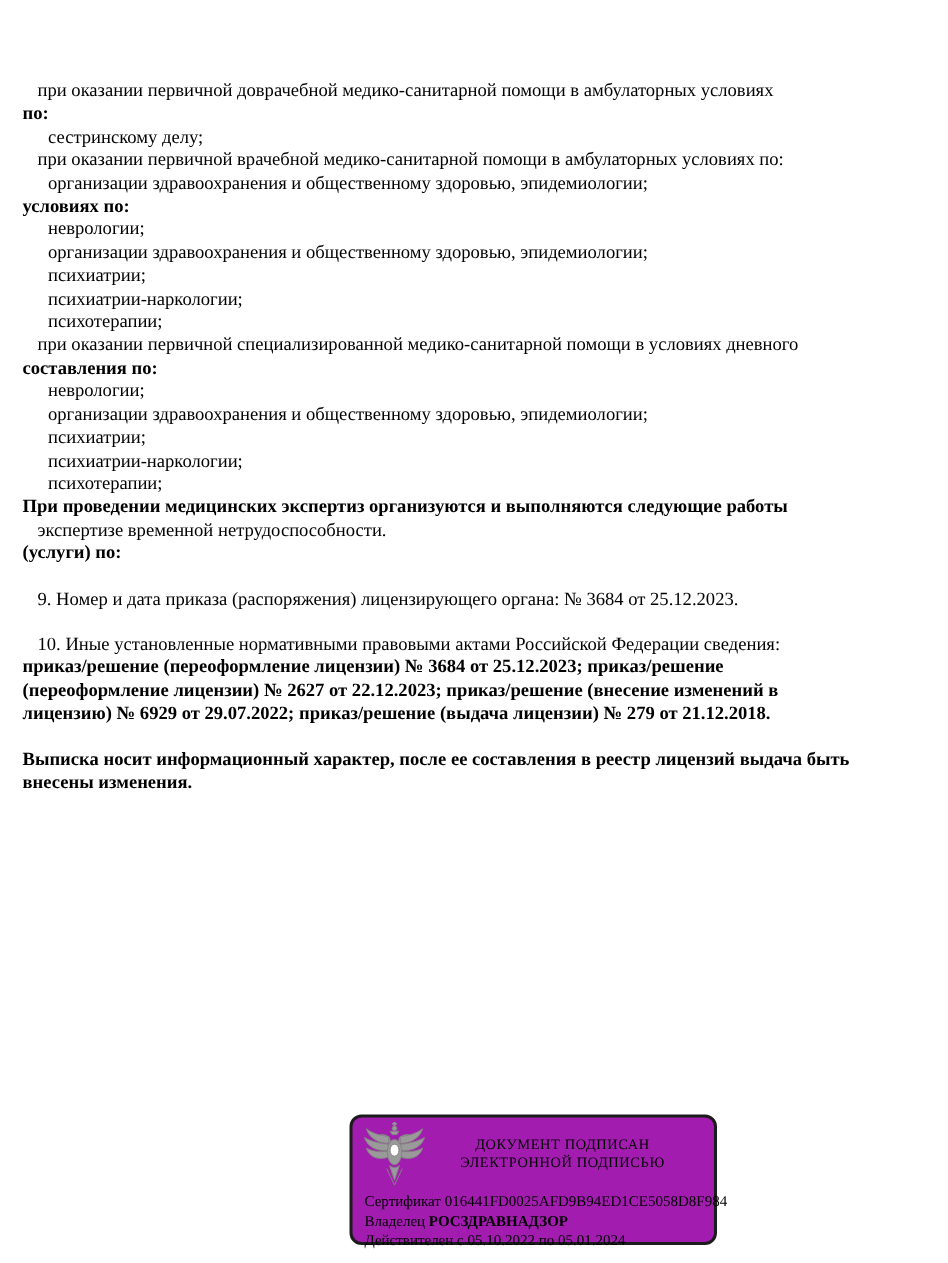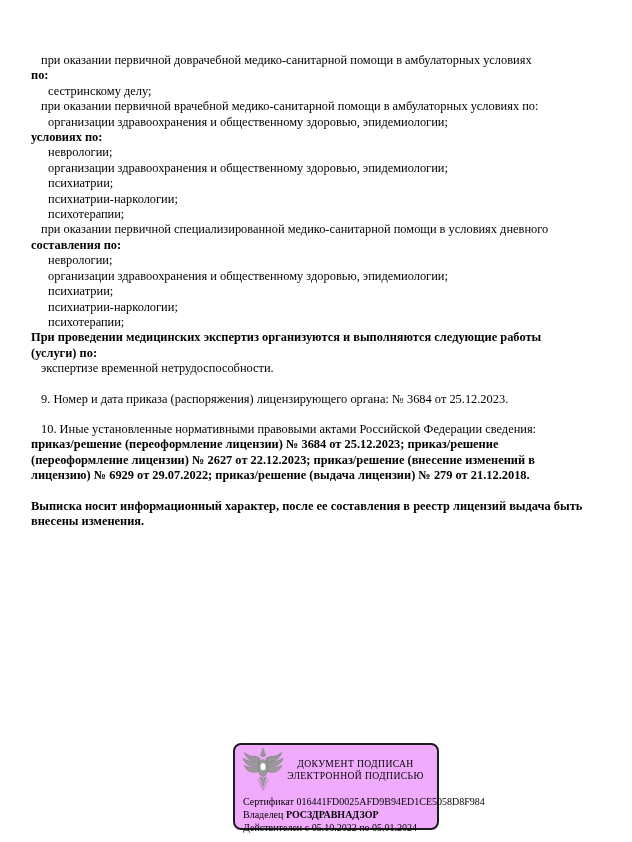--- a/index.html
+++ b/index.html
@@ -6,39 +6,39 @@
   body {
     width: 632px; height: 842px;
     background: #ffffff;
     position: relative;
     font-family: "Liberation Serif", "DejaVu Serif", serif;
     color: #000000;
     overflow: hidden;
   }
   .doc-body {
     position: absolute;
-    left: 31px; top: 53px;
+    left: 15px; top: 53px;
     width: 570px;
     font-size: 12.4px;
     line-height: 15.4px;
   }
   .doc-line { white-space: nowrap; }
   .i0 { padding-left: 0; font-weight: bold; }
   .i1 { padding-left: 10px; }
   .i2 { padding-left: 17px; }
   .gap { margin-top: 15px; }
 
   .stamp {
     position: absolute;
     left: 233px; top: 743px;
-    width: 206px; height: 87px;
+    width: 245px; height: 87px;
     border: 2px solid #1c1c1c;
     border-radius: 8px;
     box-sizing: border-box;
-    background: #f0abfc;
+    background: #a21caf;
   }
   .stamp-header {
     display: flex;
     align-items: center;
     padding: 4px 8px 0 7px;
     height: 46px;
     box-sizing: border-box;
   }
   .emblem { width: 42px; height: 44px; flex: 0 0 auto; }
   .stamp-title {
@@ -73,22 +73,22 @@
     <div class="doc-line i2">психиатрии-наркологии;</div>
     <div class="doc-line i2">психотерапии;</div>
     <div class="doc-line i1">при оказании первичной специализированной медико-санитарной помощи в условиях дневного</div>
     <div class="doc-line i0">составления по:</div>
     <div class="doc-line i2">неврологии;</div>
     <div class="doc-line i2">организации здравоохранения и общественному здоровью, эпидемиологии;</div>
     <div class="doc-line i2">психиатрии;</div>
     <div class="doc-line i2">психиатрии-наркологии;</div>
     <div class="doc-line i2">психотерапии;</div>
     <div class="doc-line i0">При проведении медицинских экспертиз организуются и выполняются следующие работы</div>
+    <div class="doc-line i1">экспертизе временной нетрудоспособности.</div>
     <div class="doc-line i0">(услуги) по:</div>
-    <div class="doc-line i1">экспертизе временной нетрудоспособности.</div>
     <div class="doc-line i1 gap">9. Номер и дата приказа (распоряжения) лицензирующего органа: № 3684 от 25.12.2023.</div>
     <div class="doc-line i1 gap">10. Иные установленные нормативными правовыми актами Российской Федерации сведения:</div>
     <div class="doc-line i0">приказ/решение (переоформление лицензии) № 3684 от 25.12.2023; приказ/решение</div>
     <div class="doc-line i0">(переоформление лицензии) № 2627 от 22.12.2023; приказ/решение (внесение изменений в</div>
     <div class="doc-line i0">лицензию) № 6929 от 29.07.2022; приказ/решение (выдача лицензии) № 279 от 21.12.2018.</div>
     <div class="doc-line i0 gap">Выписка носит информационный характер, после ее составления в реестр лицензий выдача быть</div>
     <div class="doc-line i0">внесены изменения.</div>
   </div>
 
 <div class="stamp">

